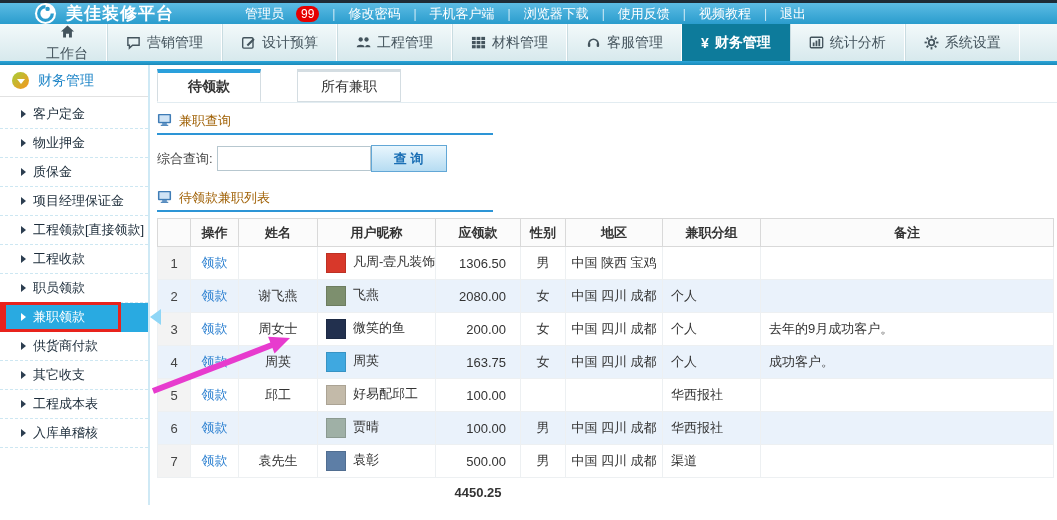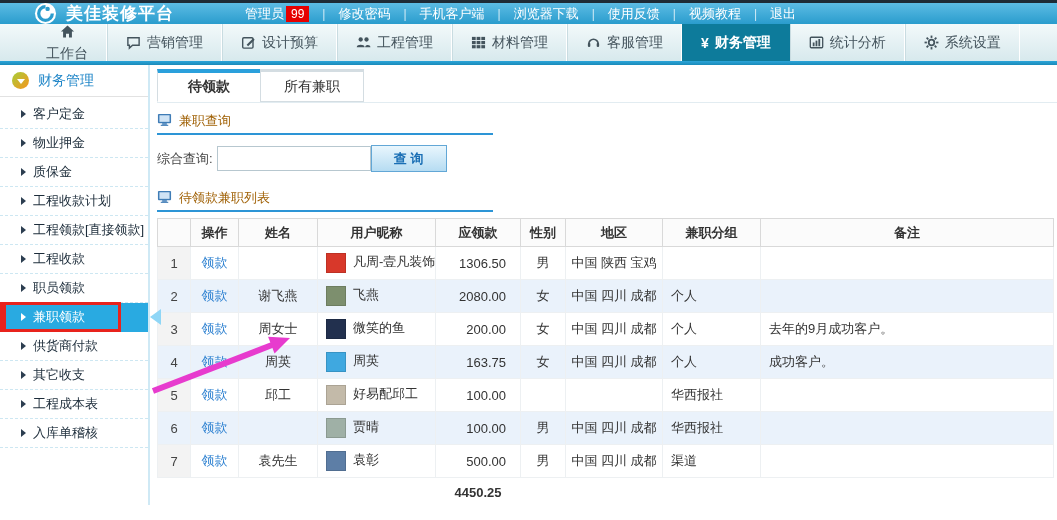--- a/index.html
+++ b/index.html
@@ -10,21 +10,21 @@
   
   .topbar { height:24px; border-top:3px solid #1e2b36;
     background:linear-gradient(#5cbce4,#2a9ccd);
     display:flex; align-items:center; color:#fff; padding-left:34px; }
   .logo { width:23px; height:23px; margin-right:9px; display:flex; }
   .brand { font-size:17px; font-weight:bold; letter-spacing:1px; }
   .topmenu { margin-left:58px; display:flex; align-items:center; font-size:13px; }
   .topmenu .titem { padding:0 13px; cursor:pointer; white-space:nowrap; }
   .topmenu .sep { color:rgba(255,255,255,.75); font-size:12px; }
   .badge { background:#e60000; color:#fff; font-size:12px; padding:1px 5px;
-    border-radius:0; margin-left:2px; }
+    border-radius:8px; margin-left:12px; }
 
   
   .navbar { height:37px; background:linear-gradient(#f3f9fa,#d7e9ed);
     display:flex; padding-left:28px; }
   .nav-tab { display:flex; align-items:center; gap:6px; padding:0 18px;
     font-size:14px; color:#44545d; cursor:pointer; border-right:1px solid #fff;
     border-left:1px solid #c9dce1; white-space:nowrap; }
   .nav-tab:first-child { border-left:none;flex-direction:column; }
   .nav-tab svg { display:block; }
   .nav-tab .yen { font-weight:bold; font-size:14px; }
@@ -55,21 +55,21 @@
   .side-item.active { background:#29aae1; color:#fff; border-bottom-color:#29aae1; }
   .side-item.active .tri-right { border-left-color:#fff; }
   .side-item.active::after { content:''; position:absolute; right:-13px; top:50%;
     margin-top:-8px; border-right:11px solid #8fd6f6;
     border-top:8px solid transparent; border-bottom:8px solid transparent; }
   .red-box { position:absolute; left:0; top:-1px; bottom:-1px; width:121px;
     border:3px solid #e8231c; border-left-width:6px; pointer-events:none; }
 
   
   .main { flex:1; background:#fff; padding:4px 0 0 7px; overflow:hidden; }
-  .tabs { display:flex; height:34px; border-bottom:1px solid #e2ecf1; }
+  .tabs { display:flex; height:34px; border-bottom:1px solid #e2ecf1;gap:37px; }
   .tab { width:104px; display:flex; align-items:center; justify-content:center;
     font-size:14px; color:#333; background:#fff; border:1px solid #d4dde2;
     border-top:3px solid #d4dde2; margin-right:-1px; cursor:pointer; }
   .tab.active { border-top:4px solid #2aa0dc; font-weight:bold; border-bottom:1px solid #fff; }
 
   .section-head { display:flex; align-items:center; gap:7px; height:27px;
     margin-top:5px; color:#a16207; font-size:13px;
     border-bottom:2px solid #2d95d6; width:336px; }
   .form-row { display:flex; align-items:center; margin:10px 0 13px; }
   .form-row label { font-size:13px; color:#4a4a4a; margin-right:4px; }
@@ -251,21 +251,21 @@
           <div class="side-item">
             <span class="tri-right"></span>
             <span>物业押金</span>
           </div>
           <div class="side-item">
             <span class="tri-right"></span>
             <span>质保金</span>
           </div>
           <div class="side-item">
             <span class="tri-right"></span>
-            <span>工程收款计划</span>
+            <span>项目经理保证金</span>
           </div>
           <div class="side-item">
             <span class="tri-right"></span>
             <span>工程领款[直接领款]</span>
           </div>
           <div class="side-item">
             <span class="tri-right"></span>
             <span>工程收款</span>
           </div>
           <div class="side-item">

